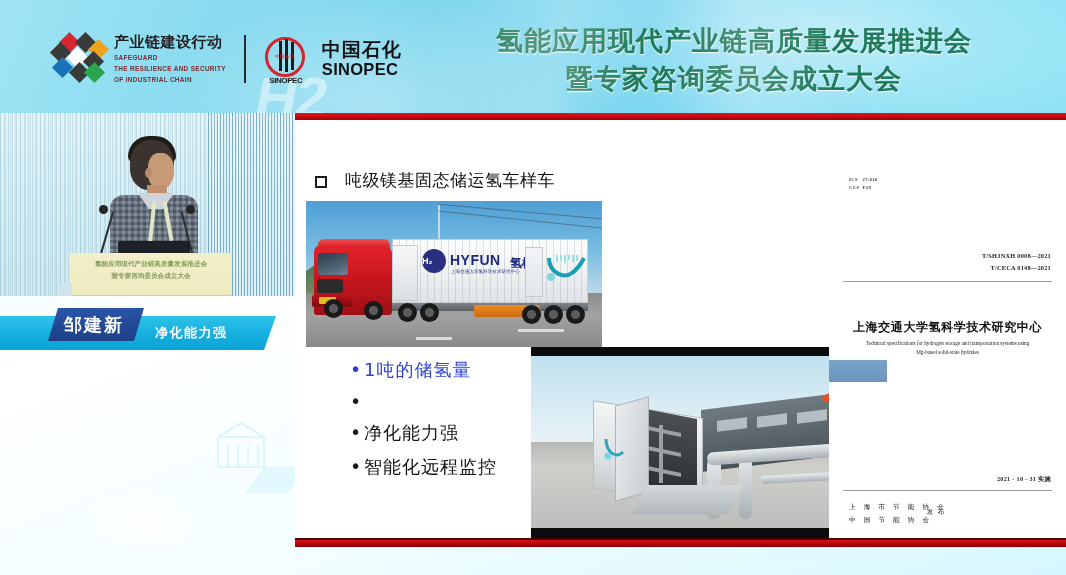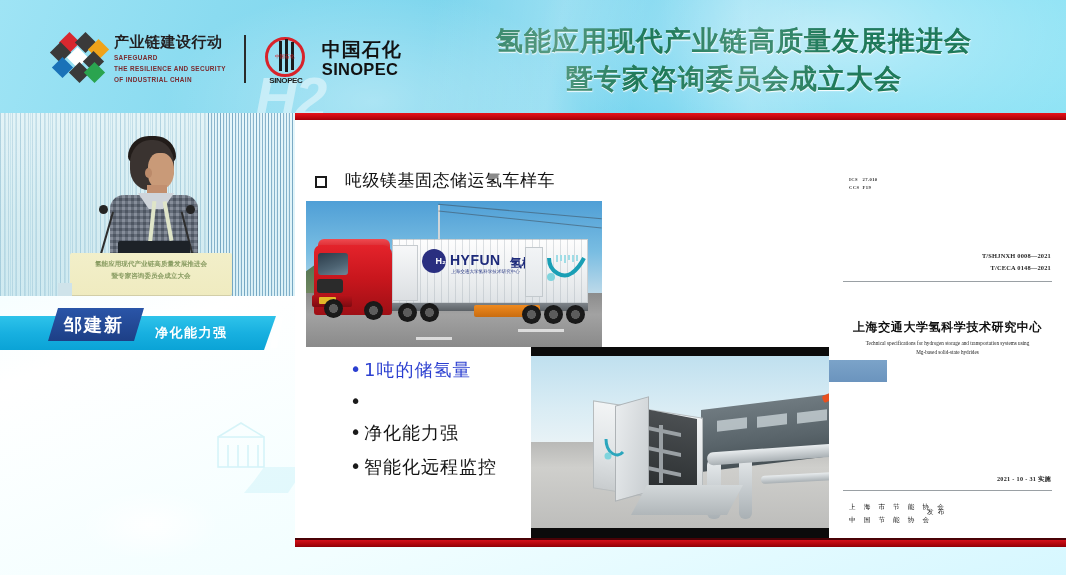--- a/index.html
+++ b/index.html
@@ -170,21 +170,21 @@
   .cab-plate{ position:absolute; left:13px; top:96px; width:17px; height:7px; background:#e3b829;
     border-radius:1px; }
   .trailer{ position:absolute; left:86px; top:38px; width:196px; height:64px;
     background:linear-gradient(180deg,#fdfdfd 0%,#f1f3f4 45%,#dfe3e6 100%);
     border:1px solid #cbd0d3; }
   .trailer-ribs{ position:absolute; left:86px; top:38px; width:196px; height:64px;
     background:repeating-linear-gradient(90deg, rgba(160,170,178,.35) 0 1px, rgba(255,255,255,0) 1px 7px); }
   .trailer-box{ position:absolute; left:86px; top:44px; width:26px; height:56px;
     background:linear-gradient(180deg,#f7f8f9,#dcdfe2); border:1px solid #c6cbcf; }
   .h2-badge{ position:absolute; left:116px; top:48px; width:24px; height:24px; border-radius:50%;
-    background:#2a2f80; color:#fff; font-size:9px; font-weight:bold; text-align:right; line-height:24px;
+    background:#2a2f80; color:#fff; font-size:9px; font-weight:bold; text-align:left; line-height:24px;
     font-family:"Liberation Sans",sans-serif; }
   .hyfun{ position:absolute; left:144px; top:51px; font-size:14px; font-weight:bold; color:#1d2a7a;
     letter-spacing:.5px; font-family:"Liberation Sans",sans-serif; }
   .hyfun-cn{ position:absolute; left:204px; top:54px; font-size:12px; font-weight:bold; color:#1d2a7a;
     font-family:"DejaVu Sans",sans-serif; }
   .hyfun-sub{ position:absolute; left:145px; top:68px; font-size:4.6px; color:#2a3a86; line-height:1.5;
     font-family:"DejaVu Sans",sans-serif; }
   .trailer-door{ position:absolute; left:219px; top:46px; width:18px; height:50px;
     background:linear-gradient(180deg,#f2f4f6,#e2e6e9); border:1px solid #c3c9cd; }
   .swoosh{ position:absolute; left:240px; top:54px; width:42px; height:28px; }

